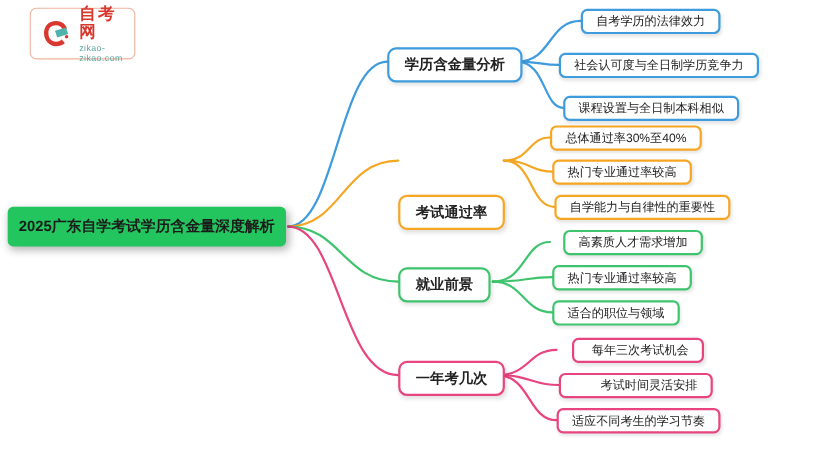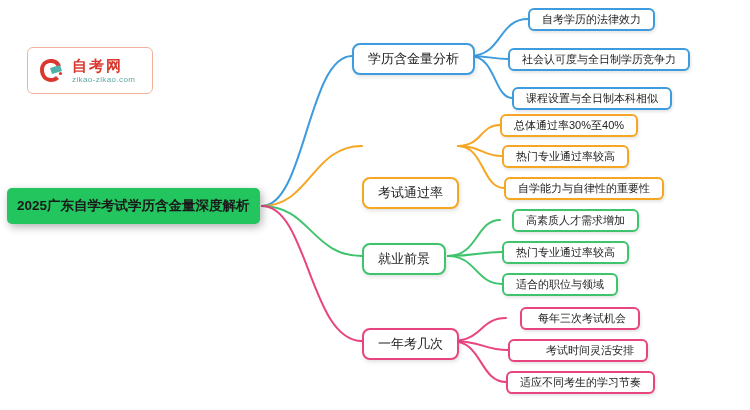--- a/index.html
+++ b/index.html
@@ -15,21 +15,21 @@
     position:absolute;display:flex;align-items:center;justify-content:center;
     background:#fff;color:#222;white-space:nowrap;box-sizing:border-box;
   }
   .root-node{
     left:7px;top:188px;height:36px;padding:0 10px;
     border-radius:5px;font-size:13.5px;font-weight:600;color:#1a1a1a;
     box-shadow:2px 3px 8px rgba(0,0,0,.3);background:#22c55e;
   }
   .branch{
     height:16px;padding:14px 14px;border:2px solid var(--c);
-    border-radius:8px;font-size:13px;font-weight:400;
+    border-radius:8px;font-size:13px;font-weight:700;
     box-shadow:1px 2px 4px rgba(0,0,0,.12);
   }
   .child{
     height:23px;padding:0 12px;border:2px solid var(--c);
     border-radius:6px;font-size:11px;
     box-shadow:1px 2px 3px rgba(0,0,0,.10);
   }
 
   
   .b0-label{left:352px;top:43px;}
@@ -38,23 +38,23 @@
   .b3-label{left:362px;top:328px;}
 
   
   .c00{left:528px;top:8px;}  .c01{left:508px;top:48px;}  .c02{left:512px;top:87px;}
   .c10{left:500px;top:114px;}.c11{left:502px;top:145px;} .c12{left:504px;top:177px;}
   .c20{left:512px;top:209px;}.c21{left:502px;top:241px;} .c22{left:502px;top:273px;}
   .c30{left:520px;top:307px;padding-left:16px;}.c31{left:508px;top:339px;padding-left:36px;} .c32{left:506px;top:371px;}
 
   
   .logo{
-    position:absolute;left:27px;top:7px;width:126px;height:47px;
+    position:absolute;left:27px;top:7px;width:96px;height:47px;
     border:1px solid #f0b29c;border-radius:6px;background:#fff;
-    display:flex;align-items:center;gap:6px;padding:0 8px;box-sizing:border-box;margin-top:40px;
+    display:flex;align-items:center;gap:6px;padding:0 8px;box-sizing:border-box;
   }
   .logo-icon{width:30px;height:30px;flex:0 0 auto;}
   .logo-text{display:flex;flex-direction:column;line-height:1.15;}
   .logo-title{font-size:15px;font-weight:bold;color:#d9382e;letter-spacing:2px;}
   .logo-sub{font-size:8px;color:#5ba8a2;letter-spacing:.4px;}
 </style>
 </head>
 <body>
 
 <div class="stage">

